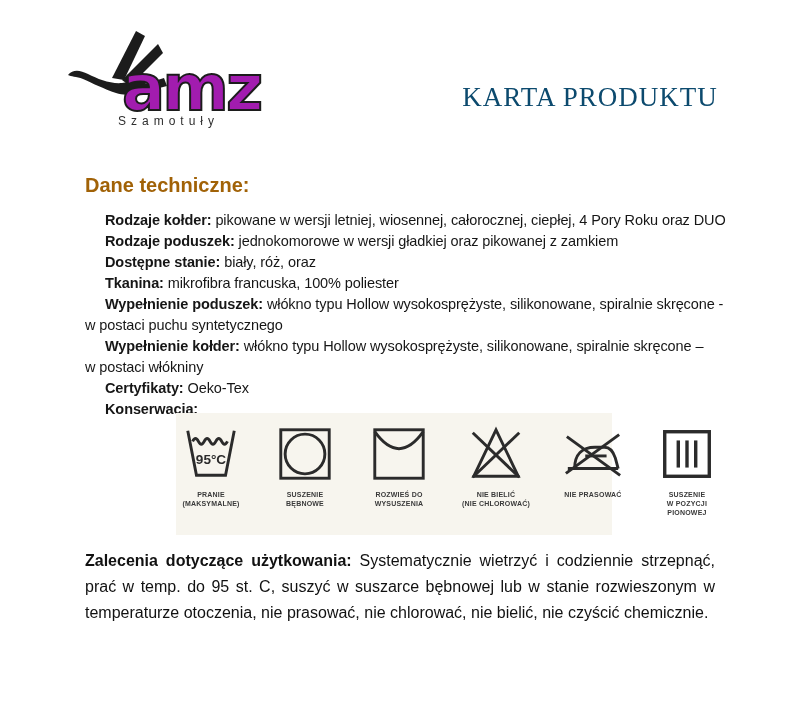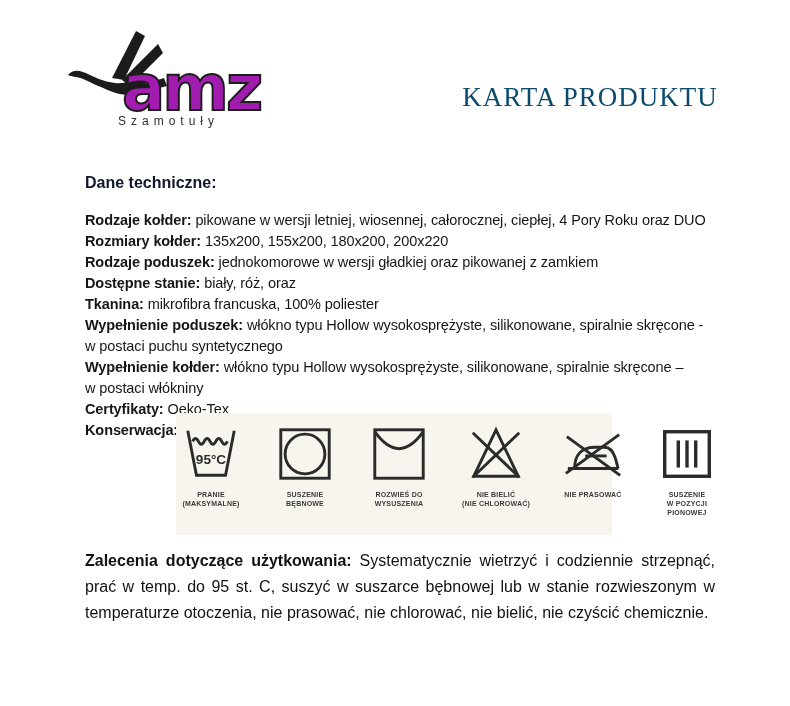--- a/index.html
+++ b/index.html
@@ -26,27 +26,27 @@
   .doc-title {
     position:absolute; left:445px; top:82px; width:290px;
     font-family:"Liberation Serif", serif;
     font-size:27px; color:#0c4a6e; letter-spacing:1px; text-align:center;
     white-space:nowrap;
   }
 
   
   .section-heading {
     position:absolute; left:85px; top:174px;
-    font-size:16px; font-weight:bold; color:#0f172a;
+    font-size:20px; font-weight:bold; color:#a16207;
   }
 
   
   .specs { position:absolute; left:85px; top:210px; font-size:14.5px; line-height:21px; }
   .spec { letter-spacing:-0.1px; }
-  .spec-label { font-weight:bold; }
+  .spec-label { font-weight:bold;margin-left:20px; }
   .spec-value { white-space:pre; }
 
   
   .care-strip {
     position:absolute; left:176px; top:413px; width:436px; height:122px;
     background:#f7f5ee;
     display:flex; justify-content:space-between; align-items:flex-start;
     padding:10px 4px 0 4px;
     gap:32px;
   }
@@ -81,21 +81,20 @@
     <div class="logo-brand">AMZ</div>
     <div class="logo-sub">Szamotuły</div>
   </div>
 
   <div class="doc-title">KARTA PRODUKTU</div>
 
   <div class="section-heading">Dane techniczne:</div>
 
   <div class="specs">
     <div class="spec"><span class="spec-label">Rodzaje kołder:</span> <span class="spec-value">pikowane w wersji letniej, wiosennej, całorocznej, ciepłej, 4 Pory Roku oraz DUO</span></div>
-    <div class="spec"><span class="spec-label">Rozmiary kołder:</span> <span class="spec-value">135x200, 155x200, 180x200, 200x220</span></div>
     <div class="spec"><span class="spec-label">Rodzaje poduszek:</span> <span class="spec-value">jednokomorowe w wersji gładkiej oraz pikowanej z zamkiem</span></div>
     <div class="spec"><span class="spec-label">Dostępne stanie:</span> <span class="spec-value">biały, róż, oraz</span></div>
     <div class="spec"><span class="spec-label">Tkanina:</span> <span class="spec-value">mikrofibra francuska, 100% poliester</span></div>
     <div class="spec"><span class="spec-label">Wypełnienie poduszek:</span> <span class="spec-value">włókno typu Hollow wysokosprężyste, silikonowane, spiralnie skręcone -
 w postaci puchu syntetycznego</span></div>
     <div class="spec"><span class="spec-label">Wypełnienie kołder:</span> <span class="spec-value">włókno typu Hollow wysokosprężyste, silikonowane, spiralnie skręcone –
 w postaci włókniny</span></div>
     <div class="spec"><span class="spec-label">Certyfikaty:</span> <span class="spec-value">Oeko-Tex</span></div>
     <div class="spec"><span class="spec-label">Konserwacja:</span></div>
   </div>

